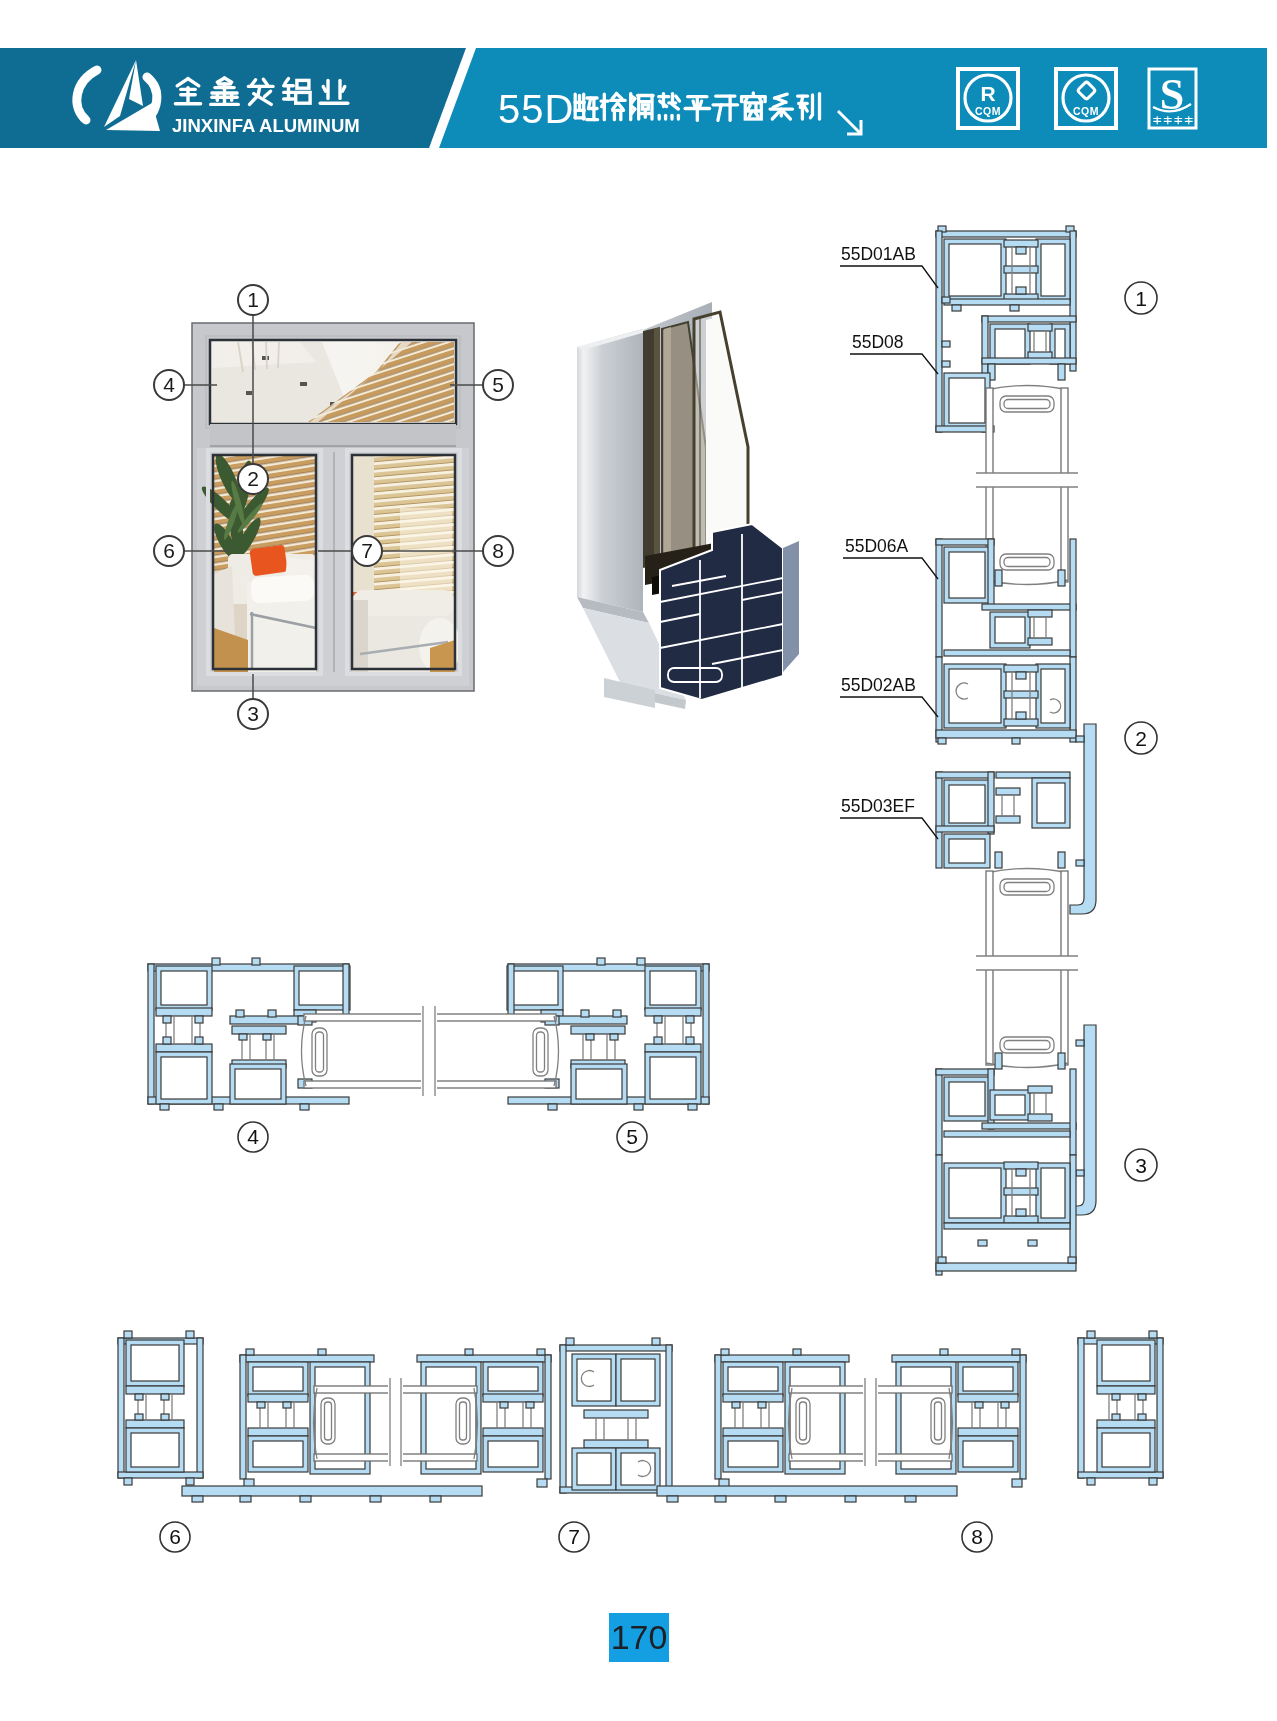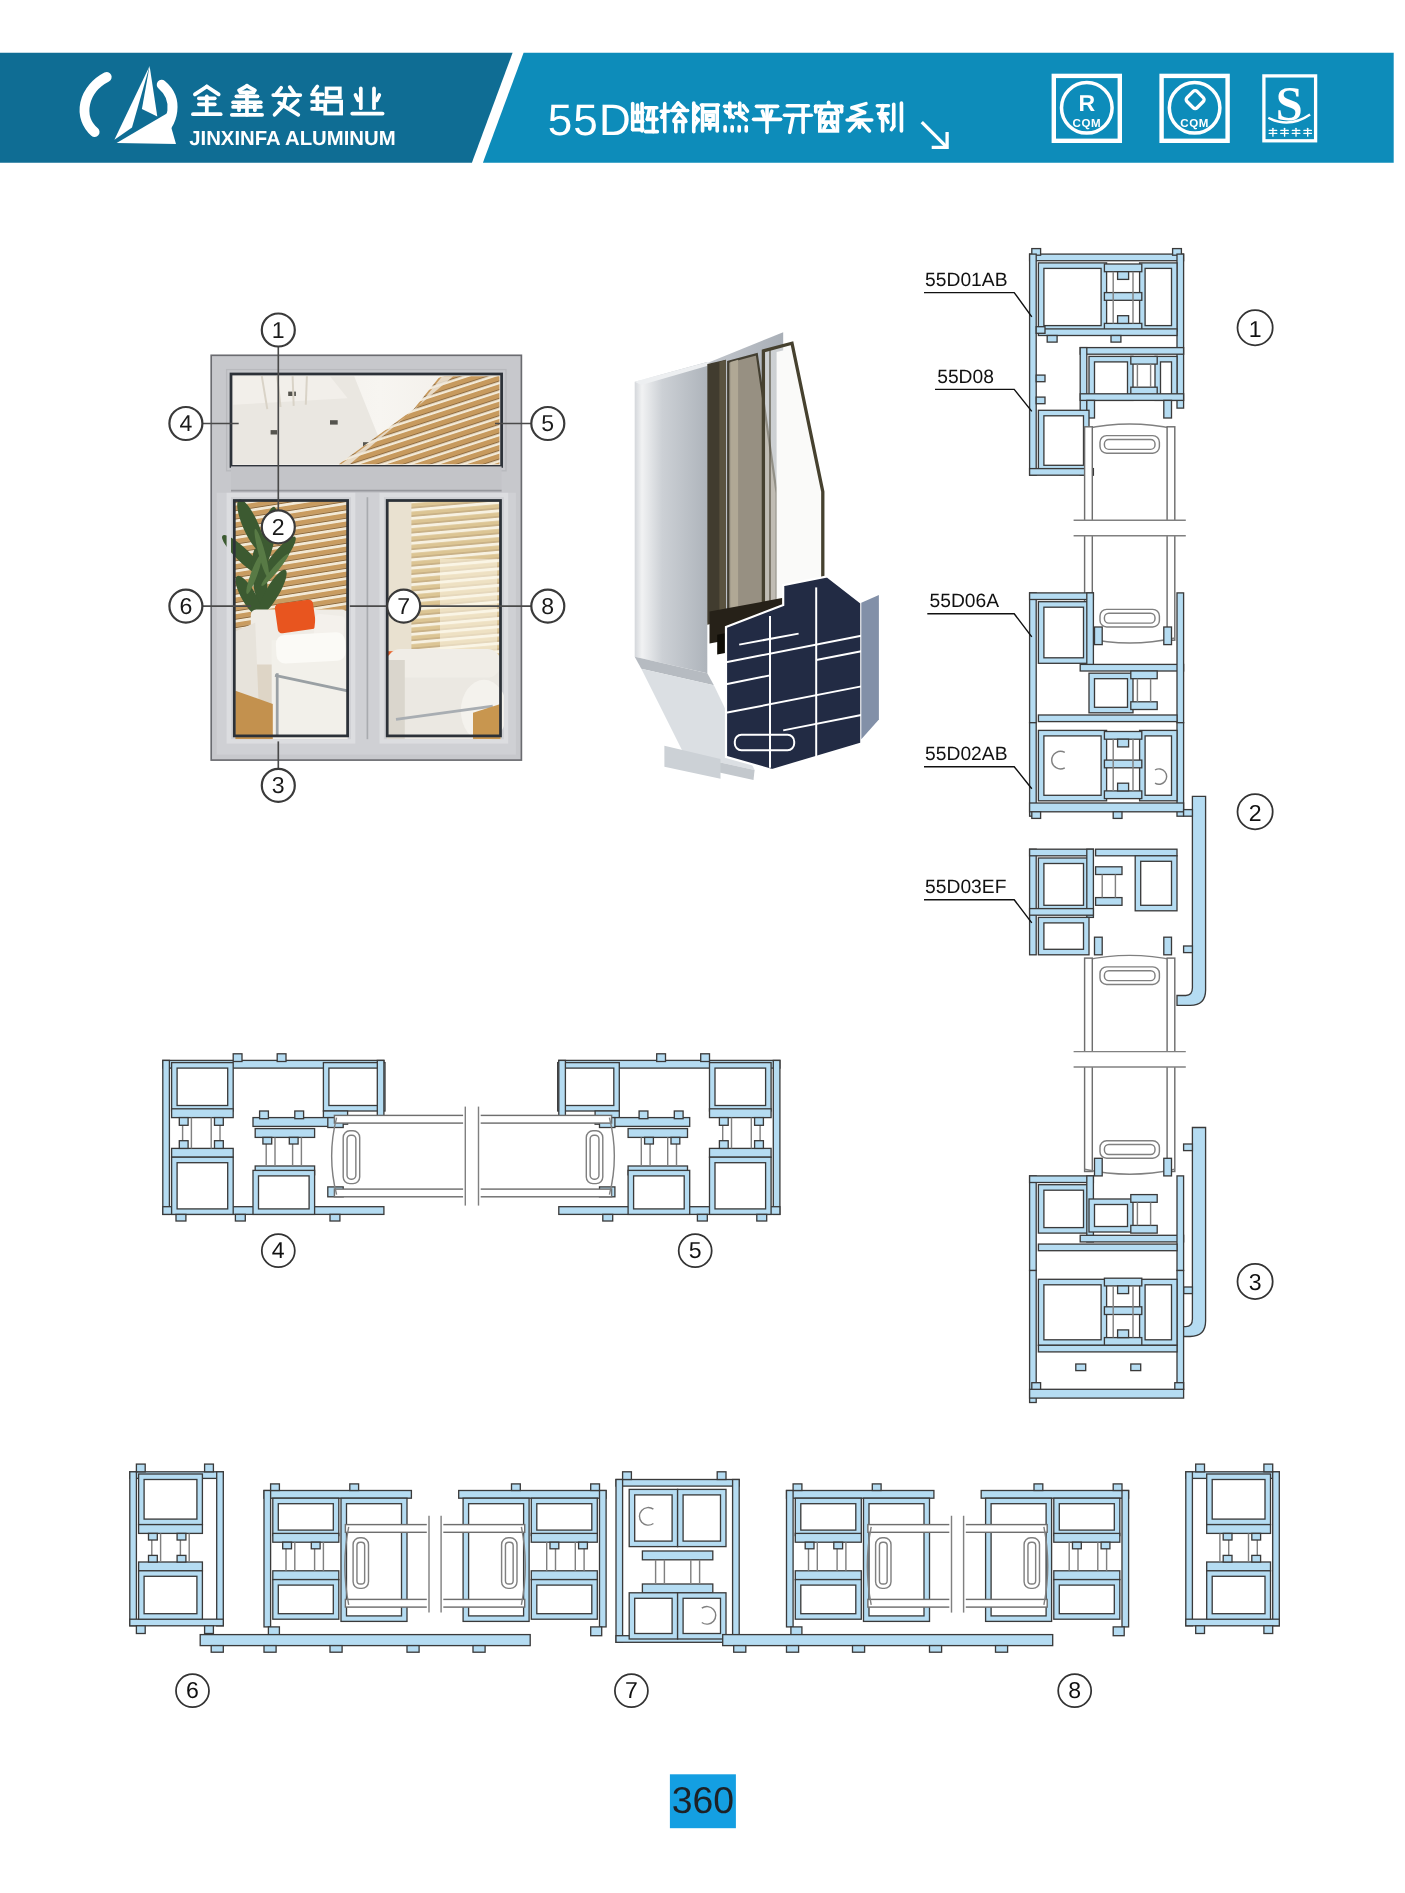--- a/index.html
+++ b/index.html
@@ -772,14 +772,14 @@
   <circle cx="977" cy="1537" r="15"></circle>
 </g>
 <g font-size="21" fill="#111" text-anchor="middle" font-family="Liberation Sans, sans-serif">
   <text x="175" y="1544">6</text>
   <text x="574" y="1544">7</text>
   <text x="977" y="1544">8</text>
 </g>
 </svg>
 
 <div class="abs" style="left:609px;top:1613px;width:60px;height:49px;background:#149fe2;
-     display:flex;align-items:center;justify-content:center;font-size:34px;color:#1d2126;">360</div>
+     display:flex;align-items:center;justify-content:center;font-size:34px;color:#1d2126;">170</div>
 </div>
 
 </body></html>

